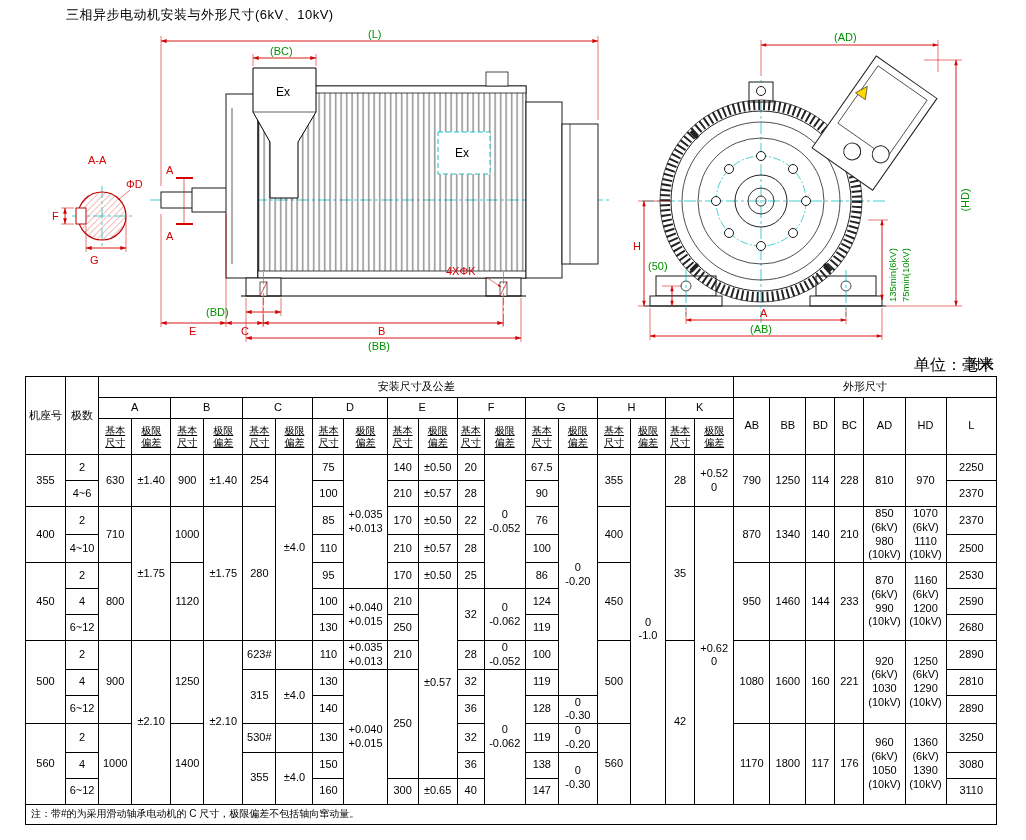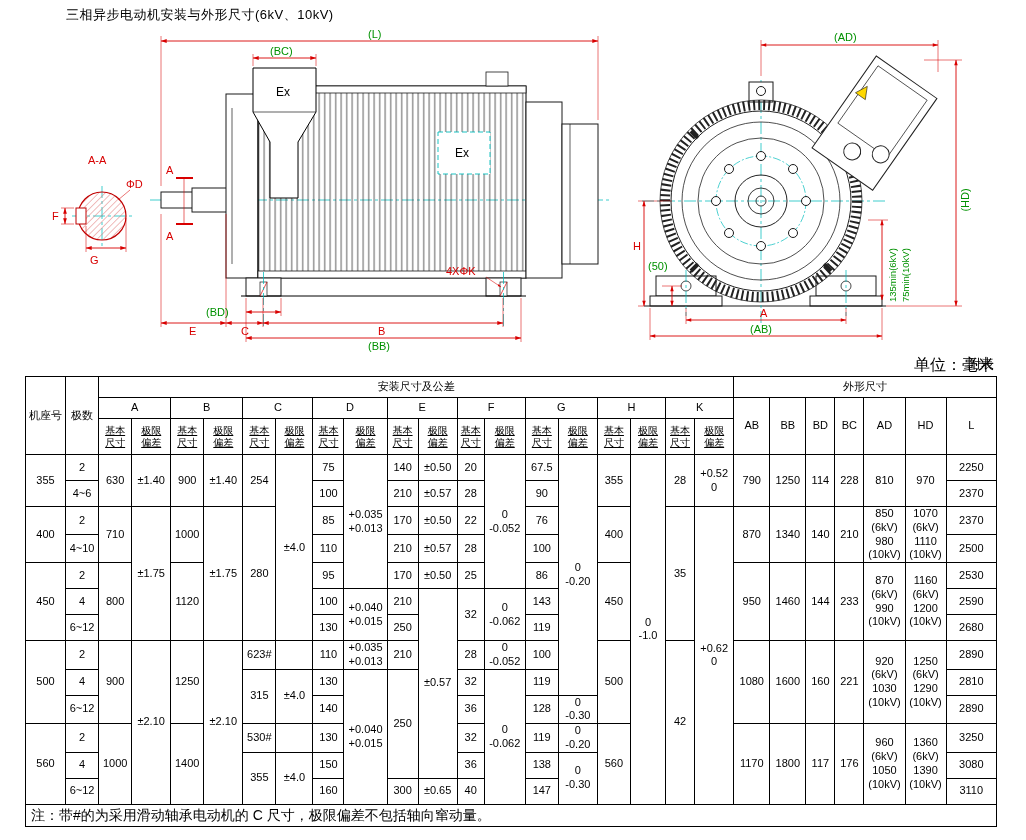--- a/index.html
+++ b/index.html
@@ -16,21 +16,21 @@
   .unit { position:absolute; right:0; font-size:16px; }
   table { position:absolute; top:376px; left:25px; width:972px; border-collapse:collapse;
           table-layout:fixed; font-size:11px; text-align:center; }
   th,td { border:1px solid #000; padding:0 1px; vertical-align:middle;
           white-space:pre-line; font-weight:normal; line-height:1.25; overflow:hidden; }
   thead tr:nth-child(1), thead tr:nth-child(2) { height:21px; }
   thead tr:nth-child(3) { height:36px; }
   thead tr:nth-child(3) th { font-size:10px; line-height:1.2;text-decoration:underline; }
   tbody tr { height:26px; }
   td.sm { font-size:11px; line-height:1.25; }
-  tfoot td { text-align:left; font-size:14px; padding:2px 5px; white-space:normal; height:20px; }
+  tfoot td { text-align:left; font-size:10px; padding:2px 5px; white-space:normal; height:20px; }
   
   text { font-family:"Liberation Sans","DejaVu Sans",sans-serif; }
   .dr  { fill:#d80000; font-size:11px; }
   .dg  { fill:#009100; font-size:11px; }
   .dg9 { fill:#009100; font-size:9.5px; }
   .bk  { fill:#000; font-size:12px; }
   .dl  { stroke:#d80000; stroke-width:.9;  fill:none; }
   .xl  { stroke:#d80000; stroke-width:.55; fill:none; }
   .cl  { stroke:#00bcbc; stroke-width:.75; fill:none; stroke-dasharray:12 3 3 3; }
   .ol  { stroke:#1a1a1a; fill:#fff; }
@@ -458,21 +458,21 @@
         <tr>
           <td>4</td>
           <td>100</td>
           <td rowspan="2" class="sm">+0.040
 +0.015</td>
           <td>210</td>
           <td rowspan="7">±0.57</td>
           <td rowspan="2">32</td>
           <td rowspan="2" class="sm">0
 -0.062</td>
-          <td>143</td>
+          <td>124</td>
           <td>2590</td>
         </tr>
         <tr>
           <td>6~12</td>
           <td>130</td>
           <td>250</td>
           <td>119</td>
           <td>2680</td>
         </tr>
         <tr>

